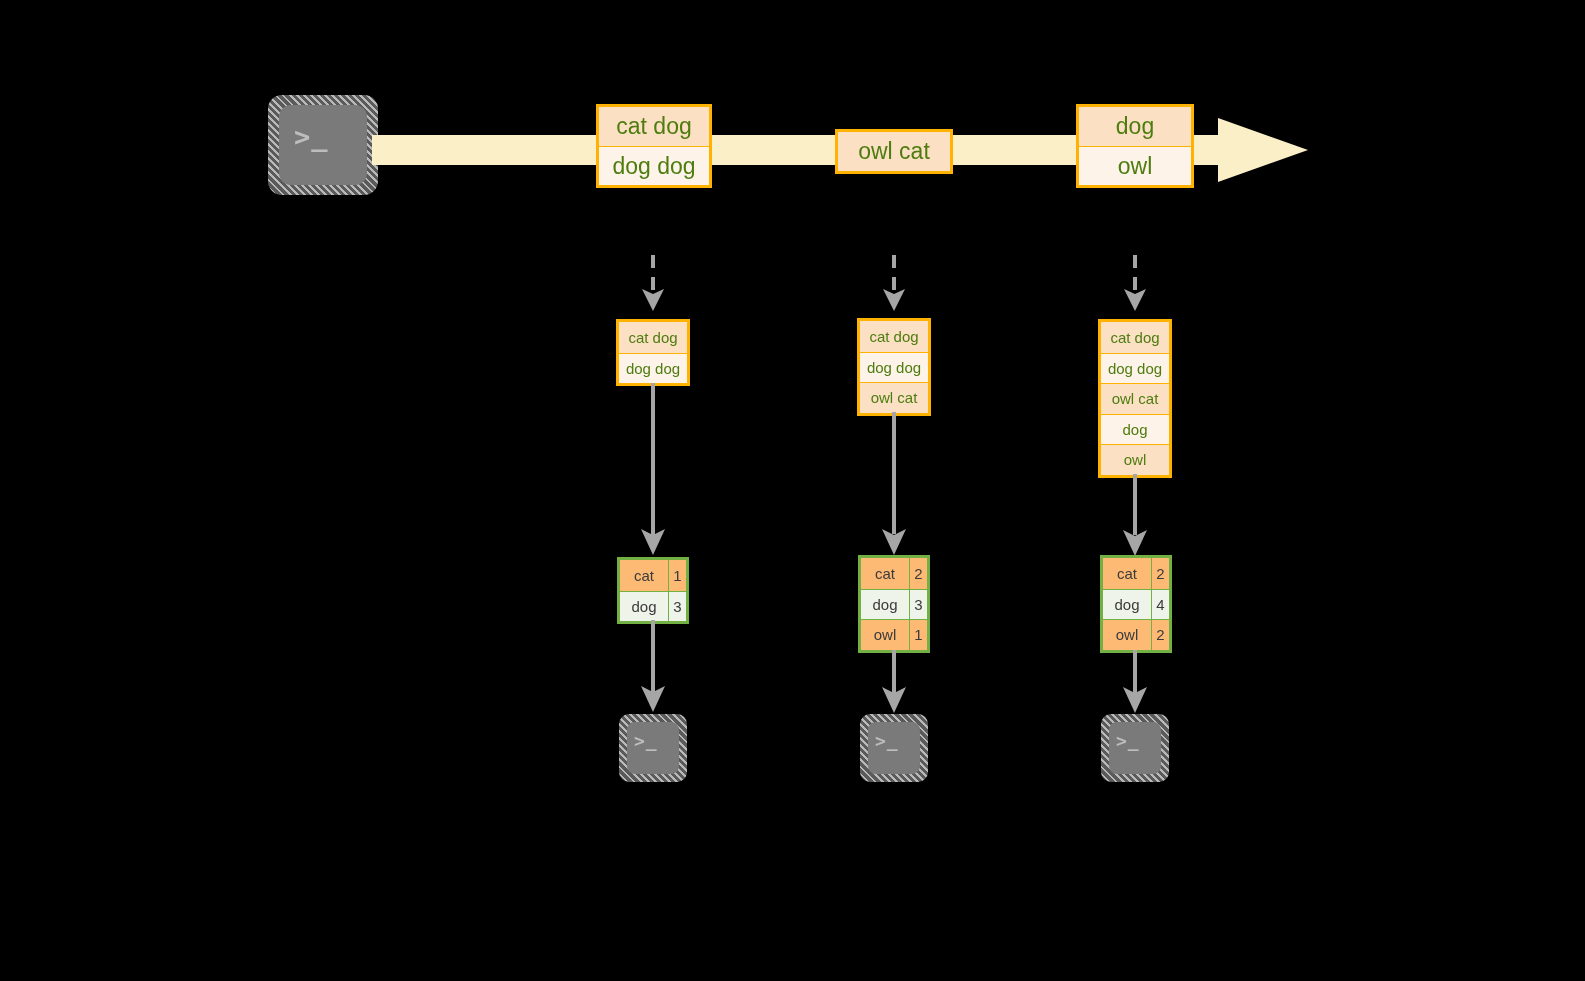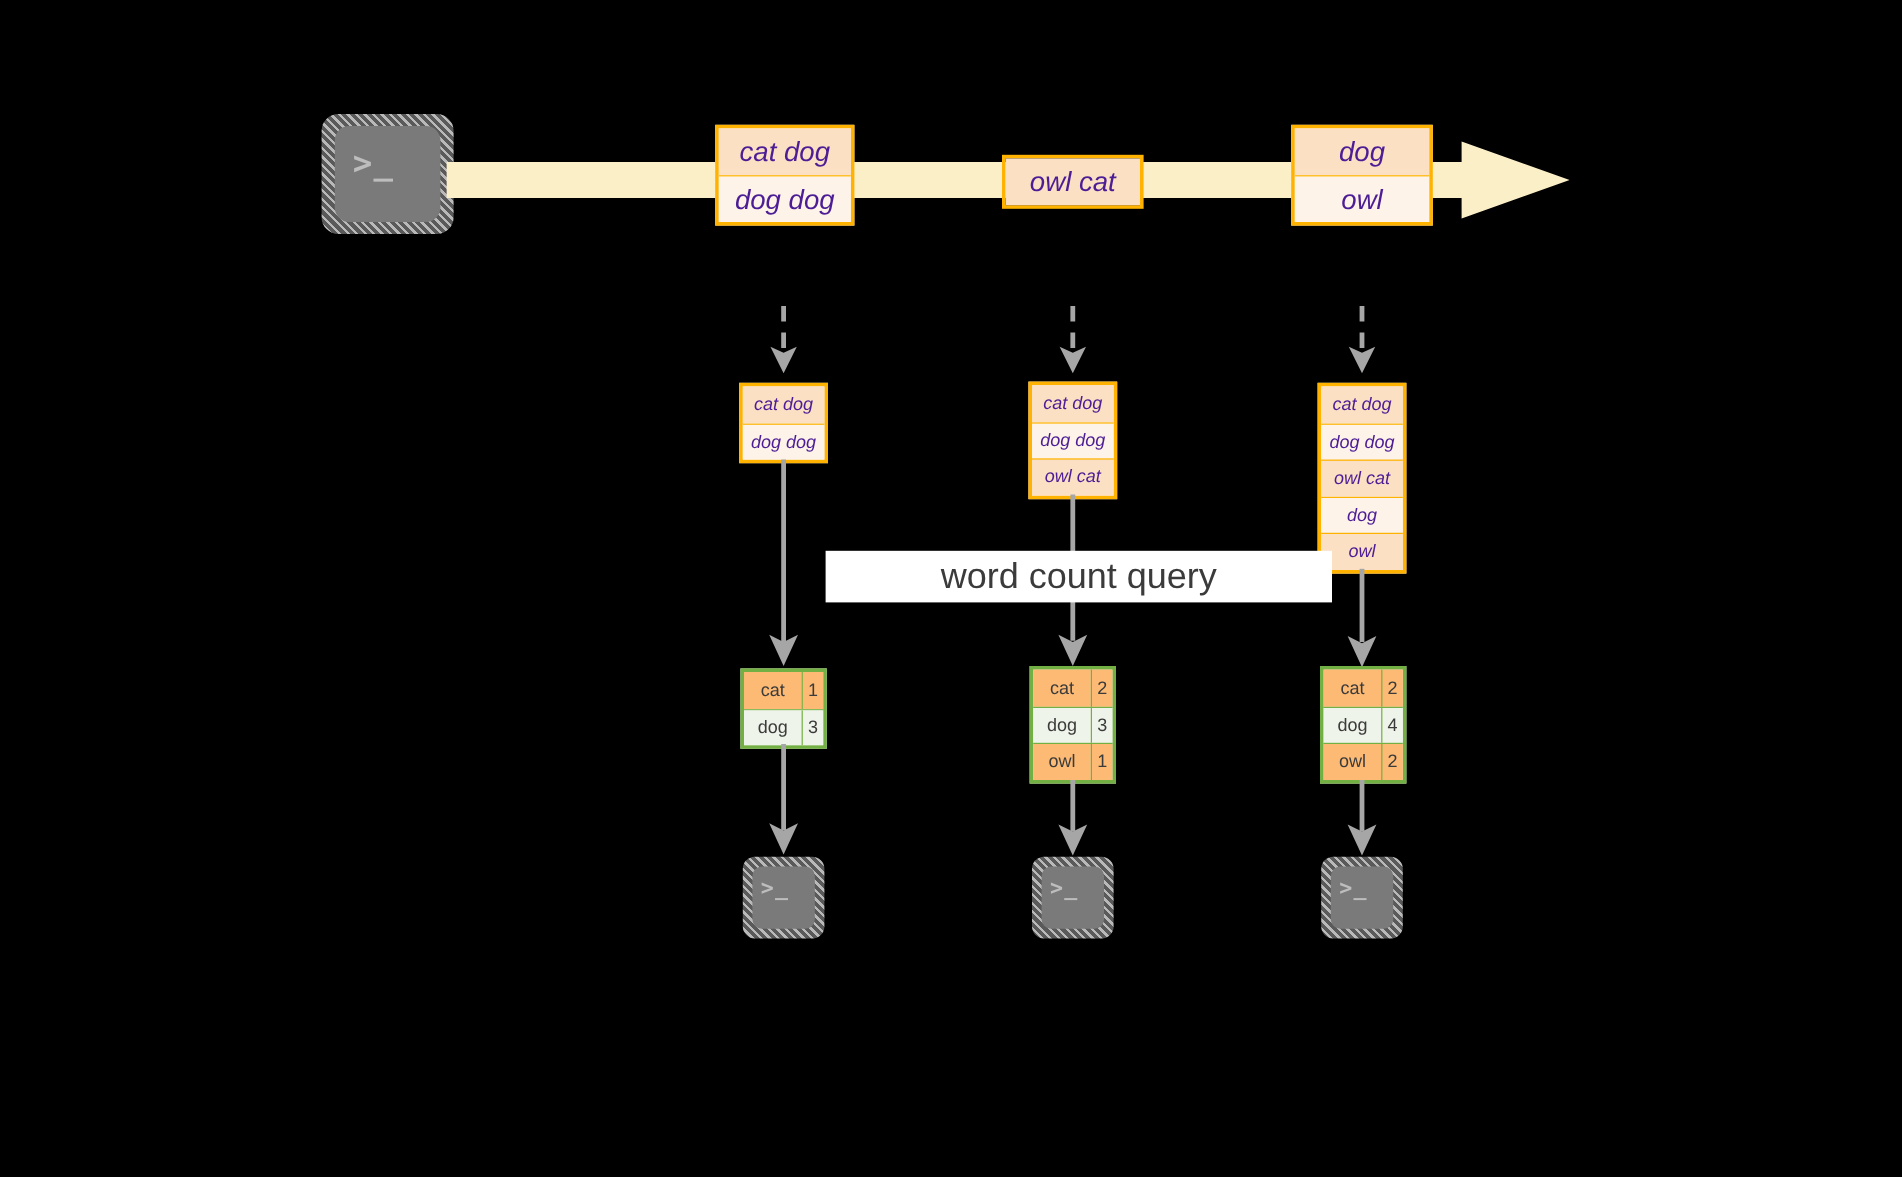--- a/index.html
+++ b/index.html
@@ -48,25 +48,24 @@
 
   
   .obox {
     position:absolute;
     border:3px solid #FFB300;
     background:#FDF1E2;
     display:flex; flex-direction:column;
   }
   .obox .cell {
     display:flex; align-items:center; justify-content:center;
-    color:#4c1d95;
+    color:#4d7c0f;
     border-top:1.5px solid #FFB300;
     background:#FDF2E4;
     white-space:nowrap;
-    font-style:italic;
   }
   .obox .cell:first-child { border-top:none; }
   .obox .cell.dark { background:#FBE0C4; }
   .obox .cell.light { background:#FDF3E8; }
 
   .obox.big .cell { font-size:23px; height:39px; }
   .obox.small .cell { font-size:15px; height:30.5px; }
 
   
   .gbox {
@@ -241,17 +240,14 @@
   <svg class="conn" style="left:1115px; top:650px;" width="40" height="66">
     <line x1="20" y1="0" x2="20" y2="43" stroke="#A6A6A6" stroke-width="4"></line>
     <path d="M20,63 L8,37 L20,43 L32,37 Z" fill="#A6A6A6"></path>
   </svg>
 
   <div class="term term-sm" style="left:1101px; top:714px;">
     <span class="inner"></span>
     <span class="glyph">&gt;_</span>
   </div>
 
-  <div class="banner" style="left:688px; top:459px; width:422px; height:43px;">
-    <span>word count query</span>
-  </div>
 
 </div>
 
 </body></html>

